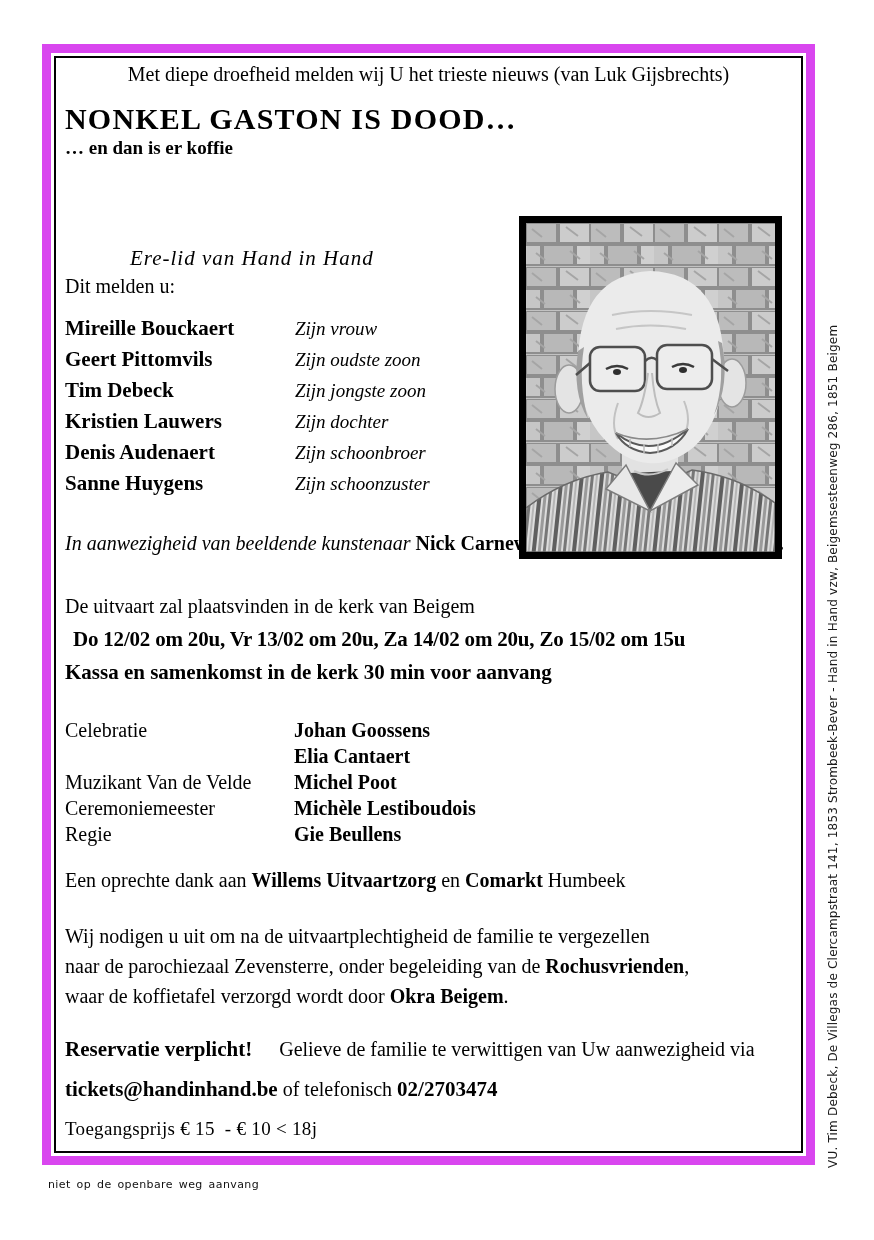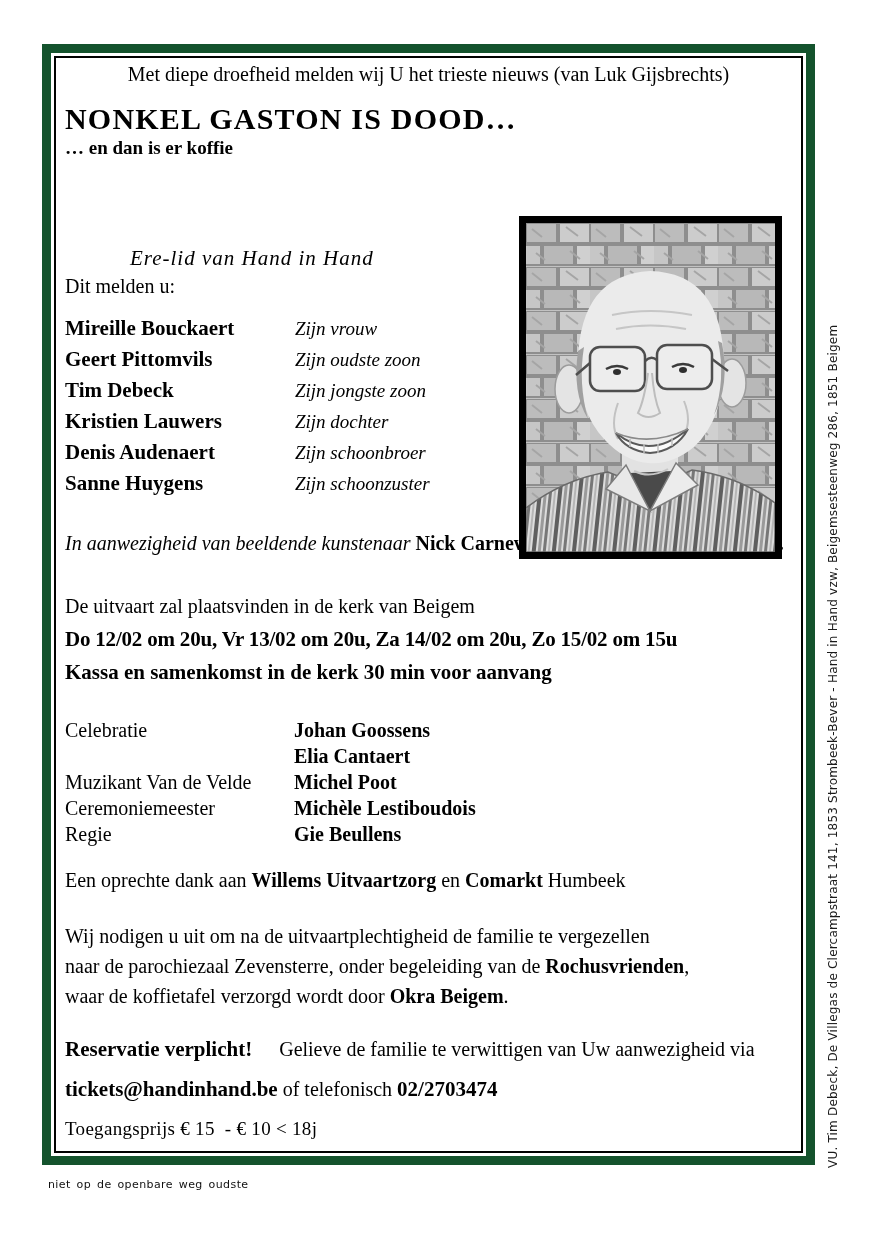--- a/index.html
+++ b/index.html
@@ -6,21 +6,21 @@
   body{
     width:874px;height:1240px;position:relative;background:#ffffff;
     font-family:"Liberation Serif","DejaVu Serif",serif;color:#000;
     overflow:hidden;
   }
   [data-bind]{white-space:pre-wrap;}
 
   
   .frame-outer{
     position:absolute;left:42px;top:44px;width:773px;height:1121px;
-    border:9px solid #14532d;box-sizing:border-box;padding:3px;background:#fff;
+    border:9px solid #d946ef;box-sizing:border-box;padding:3px;background:#fff;
   }
   .frame-inner{
     width:100%;height:100%;border:2px solid #000;box-sizing:border-box;
     position:relative;background:#fff;
   }
   .content{position:absolute;left:0;top:0;right:0;bottom:0;}
 
   
   .abs{position:absolute;}
   .intro-line{left:0;right:0;top:5px;text-align:center;font-size:20px;}
@@ -32,21 +32,21 @@
   .family{left:9px;top:255px;width:400px;}
   .family-row{height:31px;line-height:31px;position:relative;}
   .family-name{font-weight:bold;font-size:21px;}
   .family-rel{position:absolute;left:230px;top:0;font-style:italic;font-size:19px;}
 
   .presence{left:9px;top:474px;font-size:20px;white-space:nowrap;}
   .presence .it{font-style:italic;}
   .presence .bd{font-weight:bold;}
 
   .loc-line{left:9px;top:537px;font-size:20px;text-align:right;}
-  .dates-line{left:9px;top:569px;font-size:21px;font-weight:bold;white-space:nowrap;letter-spacing:-0.2px;}
+  .dates-line{left:17px;top:569px;font-size:21px;font-weight:bold;white-space:nowrap;letter-spacing:-0.2px;}
   .kassa-line{left:9px;top:602px;font-size:21px;font-weight:bold;}
 
   .crew{left:9px;top:659px;width:500px;}
   .crew-row{height:26px;line-height:26px;position:relative;font-size:20px;}
   .crew-role{font-size:20px;}
   .crew-name{position:absolute;left:229px;top:0;font-weight:bold;font-size:20px;}
 
   .thanks{left:9px;top:811px;font-size:20px;white-space:nowrap;}
   .thanks .bd{font-weight:bold;}
 
@@ -250,13 +250,13 @@
           <path d="M108,248 Q124,256 142,246" stroke="#c6c6c6" stroke-width="2" fill="none"></path>
         </svg>
       </div>
 
     </div>
   </div>
 </div>
 
 <div class="vertical-note" data-bind="margins.vertical_publisher_line">VU. Tim Debeck, De Villegas de Clercampstraat 141, 1853 Strombeek-Bever  - Hand in Hand vzw, Beigemsesteenweg 286, 1851 Beigem</div>
 
-<div class="footer-note" data-bind="margins.footer_note">niet op de openbare weg oudste</div>
+<div class="footer-note" data-bind="margins.footer_note">niet op de openbare weg aanvang</div>
 
 </body></html>

